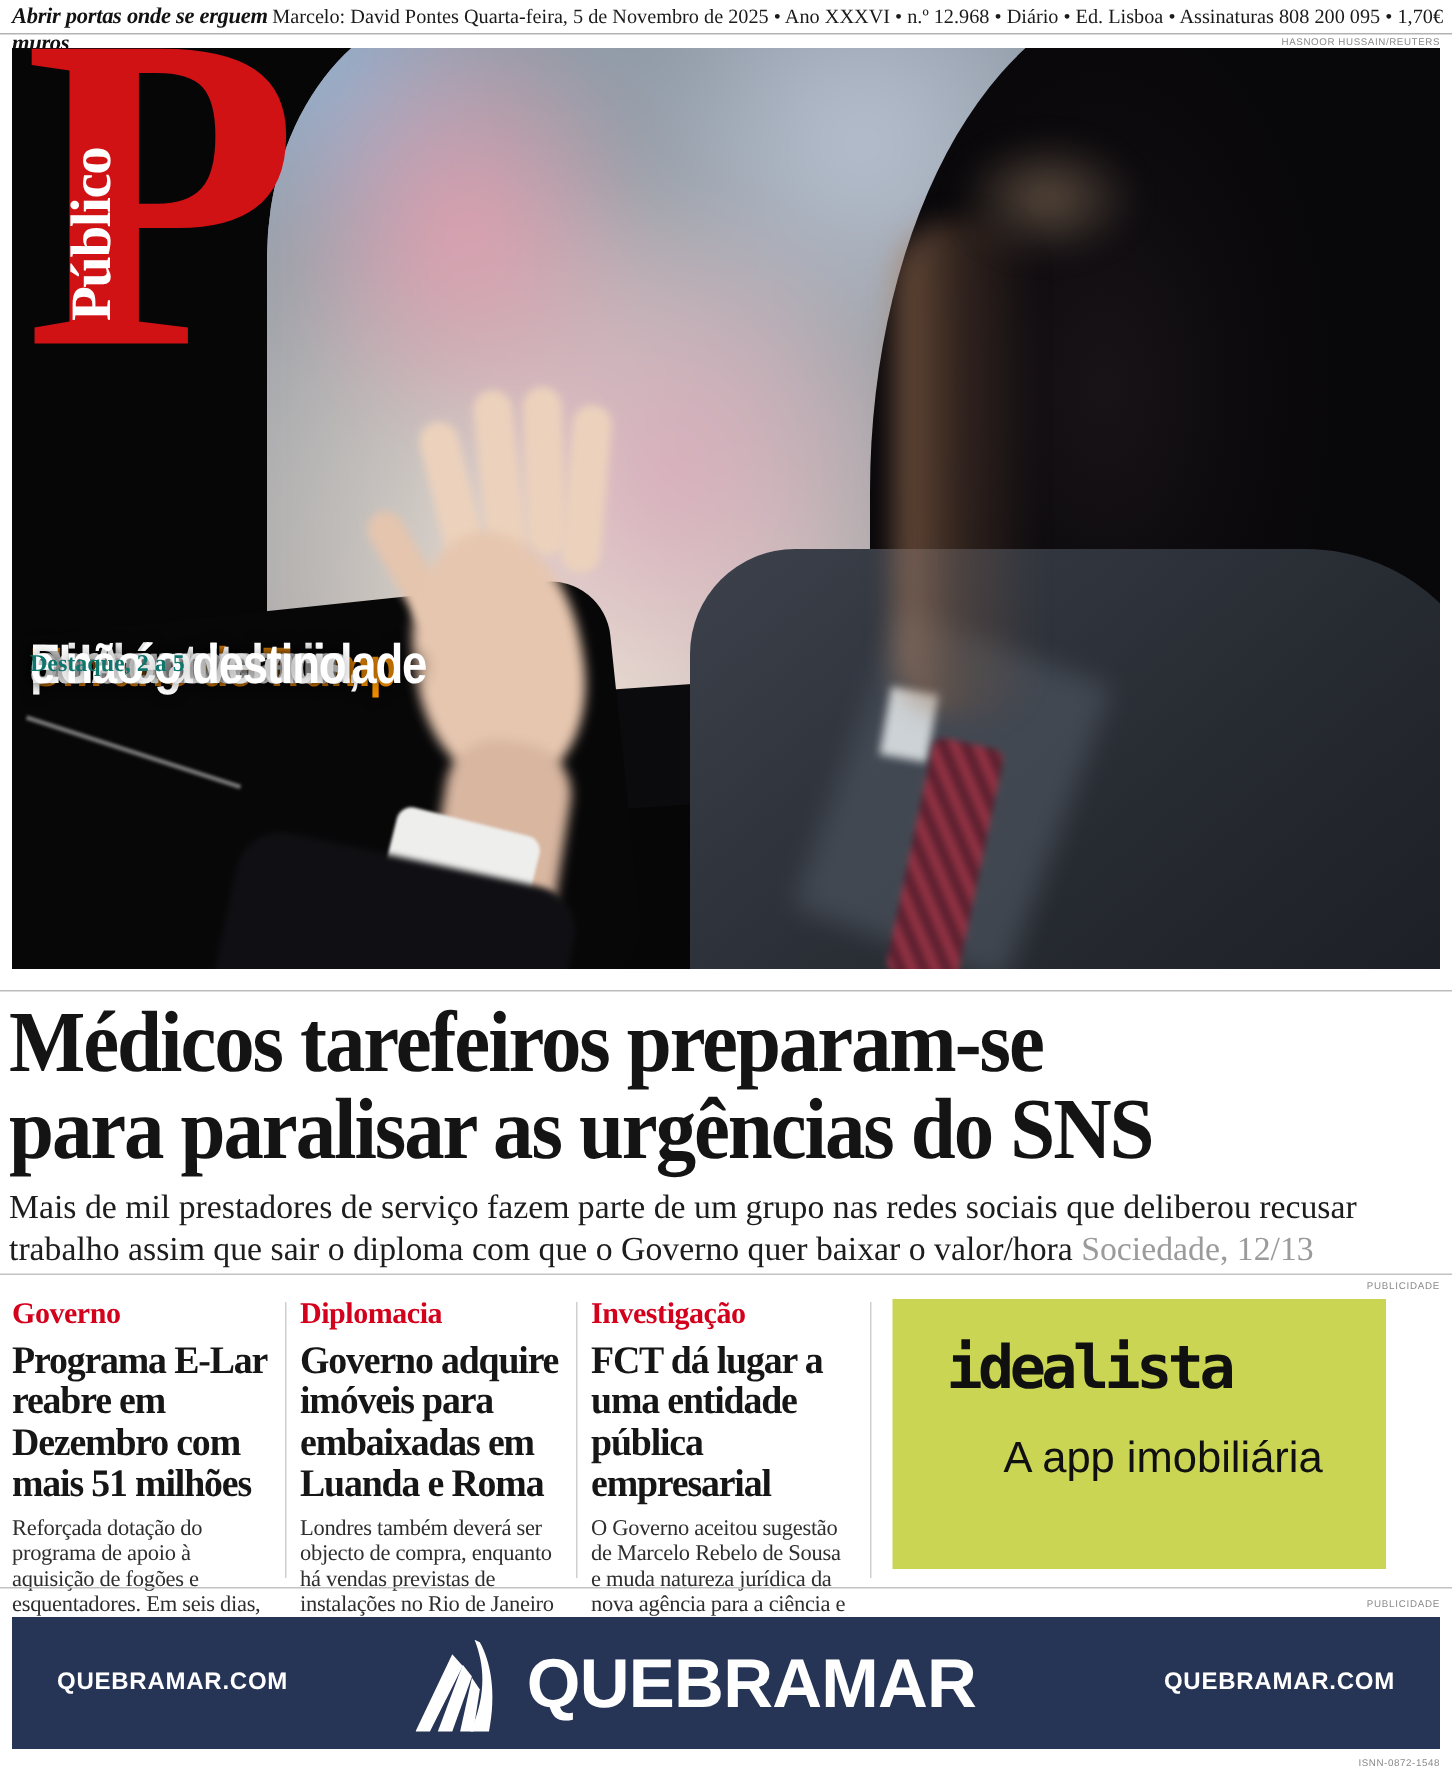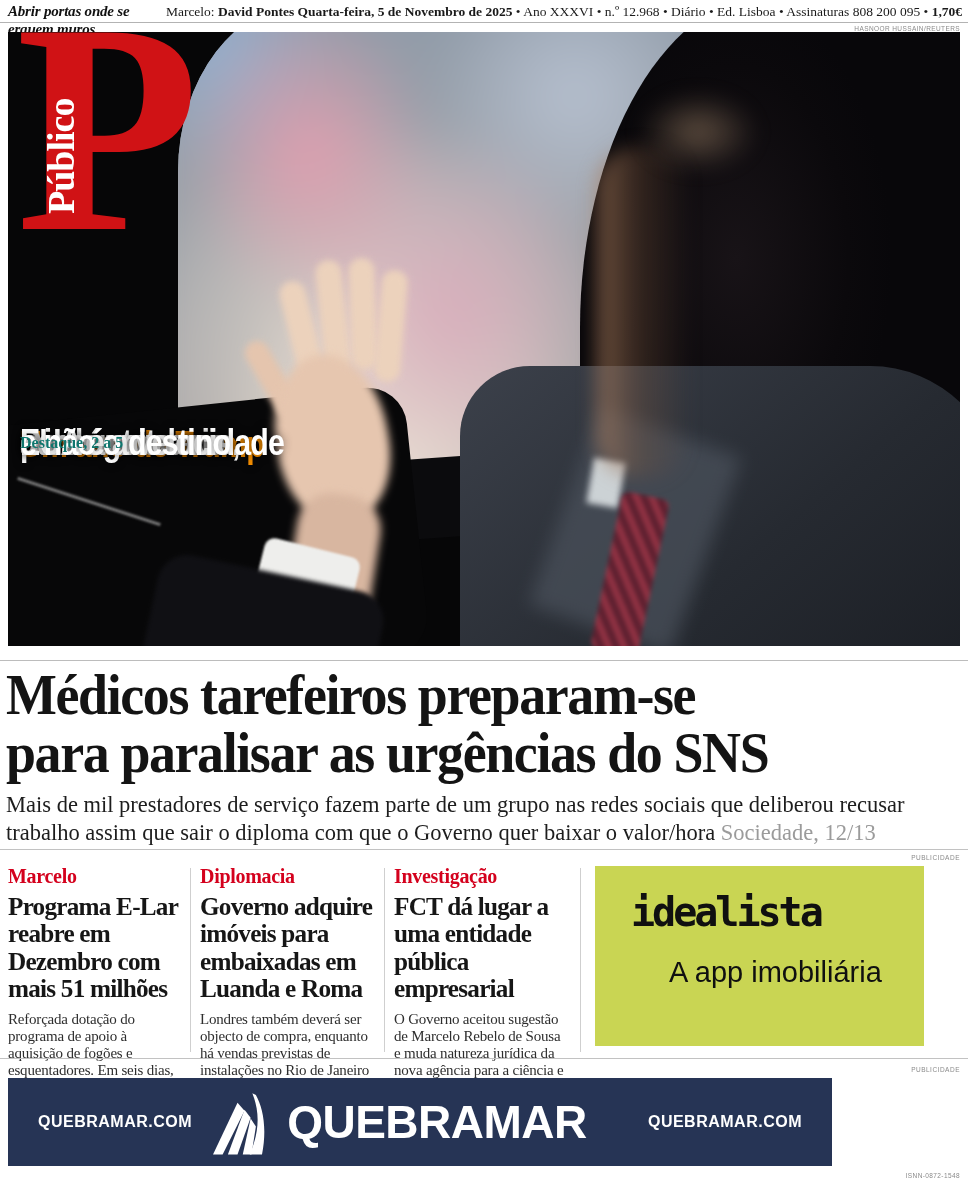--- a/index.html
+++ b/index.html
@@ -5,21 +5,21 @@
   * { margin:0; padding:0; box-sizing:border-box; }
   html,body { background:#ffffff; }
   .page { position:relative; width:968px; height:1188px; background:#fff; overflow:hidden;
           font-family:"Liberation Serif", serif; }
 
   
   .masthead { position:absolute; top:2px; left:8px; right:6px; display:flex;
               justify-content:space-between; align-items:baseline; }
   .motto { font:italic 700 15px/1.2 "Liberation Serif", serif; color:#111; letter-spacing:-0.2px; }
   .mh-info { font:400 13.5px/1.2 "Liberation Serif", serif; color:#1a1a1a; white-space:nowrap; }
-  .mh-info b { font-weight:700; }
+  .mh-info b { font-weight:400; }
   .top-rule { position:absolute; top:22px; left:0; right:0; height:1px; background:#b3b3b3; }
   .credit { position:absolute; top:25px; right:8px; font:400 6.5px "Liberation Sans", sans-serif;
             color:#8a8a8a; letter-spacing:.4px; }
 
   
   .hero { position:absolute; top:32px; left:8px; width:952px; height:614px;
           background:#060607; overflow:hidden; }
   .hero * { position:absolute; }
   .window { left:170px; top:-30px; width:700px; height:520px; overflow:hidden;
             border-radius:130px 40px 0 0 / 170px 50px 0 0; background:#96a2ae; z-index:1; }
@@ -121,21 +121,21 @@
   
   .ad-ideal { position:absolute; left:595px; top:866px; width:329px; height:180px;
               background:#c9d553; }
   .ideal-brand { position:absolute; left:36px; top:26px;
                  font:700 40px/1 "DejaVu Sans Mono", monospace; color:#101010; letter-spacing:-3px; }
   .ideal-tag { position:absolute; left:36px; top:88px;
                font:400 29px/1.28 "Liberation Sans", sans-serif; color:#101010;margin-left:38px; }
 
   
   .rule-b { position:absolute; top:1058px; left:0; right:0; height:1px; background:#c2c2c2; }
-  .ad-qb { position:absolute; left:8px; top:1078px; width:824px; height:88px; background:#263455;
+  .ad-qb { position:absolute; left:8px; top:1078px; width:952px; height:88px; background:#263455;
            display:flex; align-items:center; justify-content:space-between;
            padding:16px 30px; }
   .qb-url { font:700 16px "Liberation Sans", sans-serif; color:#fff; letter-spacing:.5px; }
   .qb-center { display:flex; align-items:center; gap:18px; margin-right:40px; }
   .qb-brand { font:700 46px/1 "Liberation Sans", sans-serif; color:#fff; letter-spacing:-0.5px; }
   .issn { position:absolute; top:1172px; right:8px;
           font:400 6.5px "Liberation Sans", sans-serif; color:#8a8a8a; letter-spacing:.4px; }
 </style>
 </head>
 <body>
@@ -198,21 +198,21 @@
   <h1 class="lead-h">
     <div>Médicos tarefeiros preparam-se</div>
     <div>para paralisar as urgências do SNS</div>
   </h1>
   <p class="deck"><span>Mais de mil prestadores de serviço fazem parte de um grupo nas redes sociais que deliberou recusar trabalho assim que sair o diploma com que o Governo quer baixar o valor/hora</span> <span class="ref">Sociedade, 12/13</span></p>
 
   <div class="rule-a"></div>
   <div class="pub pub1">PUBLICIDADE</div>
 
   <article class="col c1">
-    <div class="kicker">Marcelo</div>
+    <div class="kicker">Governo</div>
     <div class="col-h">Programa E-Lar reabre em Dezembro com mais 51 milhões</div>
     <div class="col-b"><span>Reforçada dotação do programa de apoio à aquisição de fogões e esquentadores. Em seis dias, registaram-se 40 mil candidaturas</span> <span class="ref">A fechar, 39</span></div>
   </article>
   <div class="vdiv d1"></div>
 
   <article class="col c2">
     <div class="kicker">Diplomacia</div>
     <div class="col-h">Governo adquire imóveis para embaixadas em Luanda e Roma</div>
     <div class="col-b"><span>Londres também deverá ser objecto de compra, enquanto há vendas previstas de instalações no Rio de Janeiro e em Estrasburgo</span> <span class="ref">Política, 10</span></div>
   </article>

